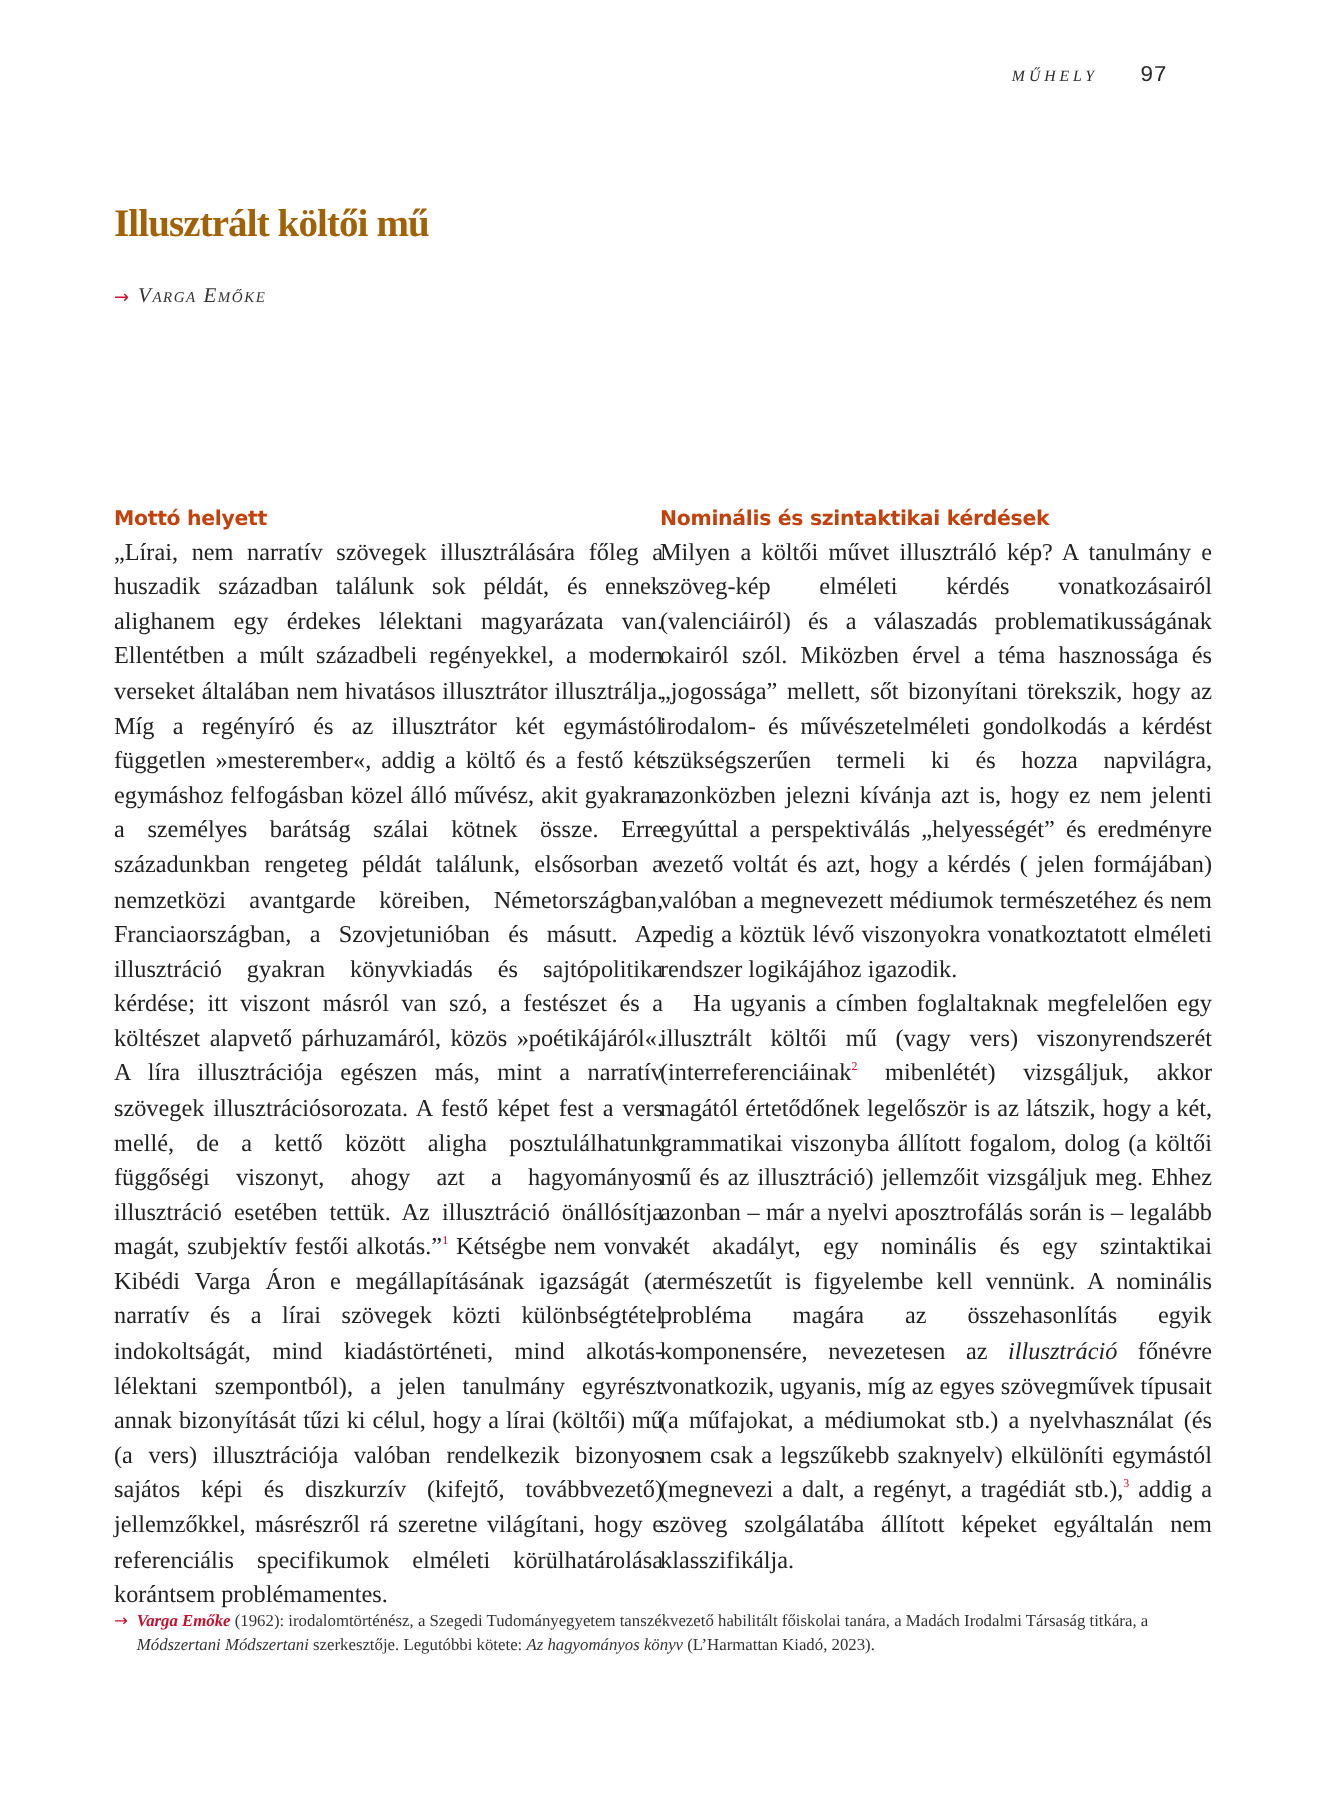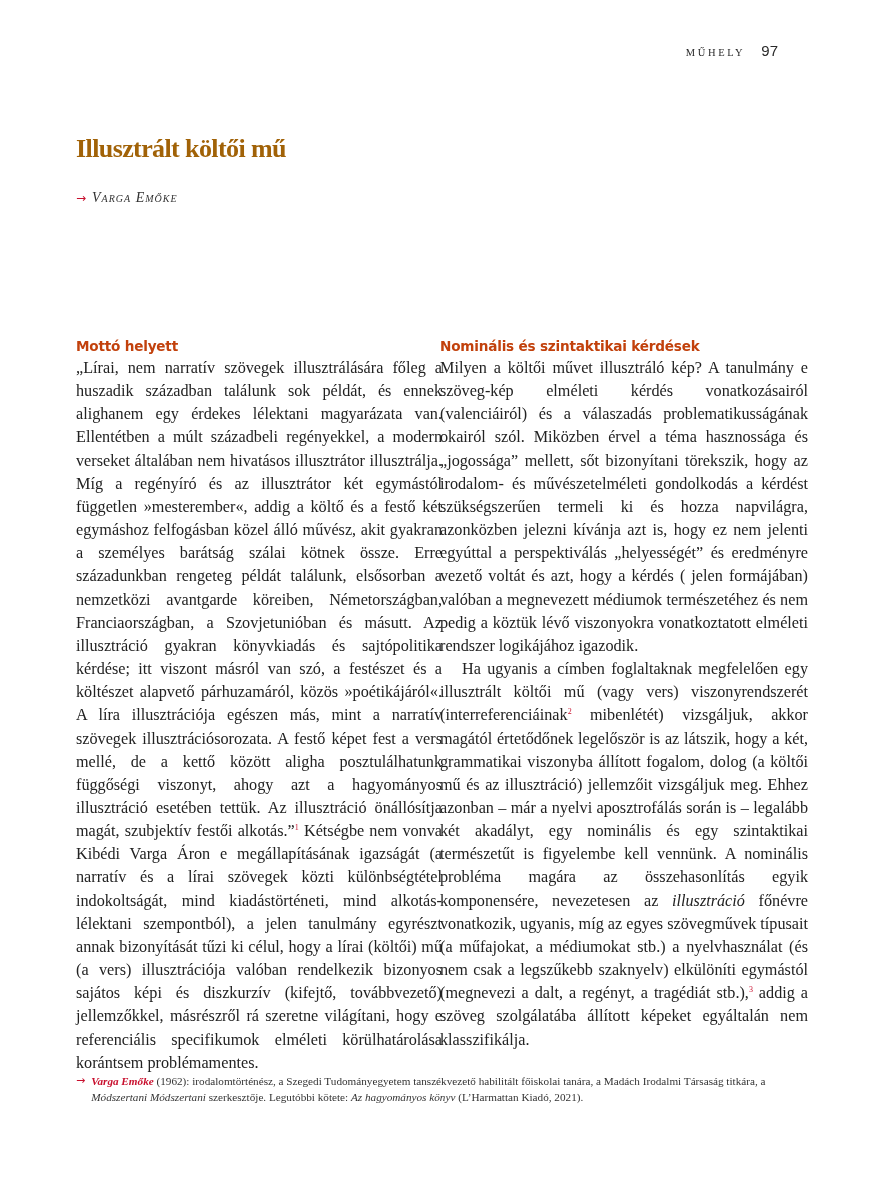--- a/index.html
+++ b/index.html
@@ -1,19 +1,19 @@
 <!DOCTYPE html>
 <html><head>
   <meta charset="utf-8">
   <style>
     html, body { margin: 0; padding: 0; background: #ffffff; }
     body { width: 880px; height: 1200px; position: relative; overflow: hidden; color: #1d1d1b; }
     .running-head { position: absolute; top: 42px; right: 102px; display: flex; align-items: baseline; gap: 16px; }
-    .section-label { font-family: "Liberation Serif", serif; font-size: 10.5px; letter-spacing: 2.6px; color: #2a2a2a; }
-    .page-number { font-family: Liberation Sans, sans-serif; font-size: 15px; color: #2a2a2a; }
+    .section-label { font-family: "Liberation Serif", serif; font-style: italic; font-size: 10.5px; letter-spacing: 2.6px; color: #2a2a2a; }
+    .page-number { font-family: Liberation Mono, monospace; font-size: 15px; color: #2a2a2a; margin-left: 12px; }
     .article-title { position: absolute; left: 76px; top: 134px; margin: 0; font-family: Liberation Serif, serif; font-weight: bold; font-size: 26px; letter-spacing: -0.6px; color: #a16207; }
     .byline { position: absolute; left: 76px; top: 190px; display: flex; align-items: center; gap: 6px; }
     .arrow { color: #c8102e; font-family: "DejaVu Sans", sans-serif; font-size: 12px; }
     .author { font-family: "Liberation Serif", serif; font-style: italic; font-variant: small-caps; font-size: 14px; letter-spacing: 1px; color: #333; }
     .col { position: absolute; top: 336px; width: 366px; }
     .col-left { left: 76px; }
     .col-right { left: 440px; width: 368px; }
     .col h2 { margin: 0 0 1px 0; font-family: "DejaVu Sans", sans-serif; font-weight: bold; font-size: 13.6px; line-height: 20px; color: #c2410c; letter-spacing: -0.2px; }
     .col p { margin: 0; font-family: "Liberation Serif", serif; font-size: 16.2px; line-height: 23.15px; text-align: justify; hyphens: manual; color: #222; }
     .col p.indent { text-indent: 22px; }
@@ -44,14 +44,14 @@
 </section>
 
 <section class="col col-right">
   <h2>Nominális és szintaktikai kérdések</h2>
   <p>Milyen a költői művet illusztráló kép? A tanul­mány e szöveg-kép elméleti kérdés vonatkozásairól (valenciáiról) és a válaszadás problematikusságának okairól szól. Miközben érvel a téma hasznossága és „jogossága” mellett, sőt bizonyítani törekszik, hogy az irodalom- és művészetelméleti gondolko­dás a kérdést szükségszerűen termeli ki és hozza napvilágra, azonközben jelezni kívánja azt is, hogy ez nem jelenti egyúttal a perspektiválás „helyes­ségét” és eredményre vezető voltát és azt, hogy a kérdés ( jelen formájában) valóban a megnevezett médiumok természetéhez és nem pedig a köztük lévő viszonyokra vonatkoztatott elméleti rendszer logikájához igazodik.</p>
   <p class="indent"><span>Ha ugyanis a címben foglaltaknak megfelelően egy illusztrált költői mű (vagy vers) viszonyrend­szerét (interreferenciáinak</span><sup class="fn">2</sup><span> mibenlétét) vizsgáljuk, akkor magától értetődőnek legelőször is az látszik, hogy a két, grammatikai viszonyba állított fogalom, dolog (a költői mű és az illusztráció) jellemzőit vizs­gáljuk meg. Ehhez azonban – már a nyelvi aposztro­fálás során is – legalább két akadályt, egy nominális és egy szintaktikai természetűt is figyelembe kell vennünk. A nominális probléma magára az össze­hasonlítás egyik komponensére, nevezetesen az </span><em>il­lusztráció</em><span> főnévre vonatkozik, ugyanis, míg az egyes szövegművek típusait (a műfajokat, a médiumokat stb.) a nyelvhasználat (és nem csak a legszűkebb szaknyelv) elkülöníti egymástól (megnevezi a dalt, a regényt, a tragédiát stb.),</span><sup class="fn">3</sup><span> addig a szöveg szolgála­tába állított képeket egyáltalán nem klasszifikálja.</span></p>
 </section>
 
 <div class="footnote">
   <span class="arrow">→</span>
-  <div><span class="fn-name">Varga Emőke</span><span> (1962): irodalomtörténész, a Szegedi Tudományegyetem tanszékvezető habilitált főiskolai tanára, a Madách Irodalmi Társaság titkára, a </span><em>Módszertani Módszertani</em><span> szerkesztője. Legutóbbi kötete: </span><em>Az hagyományos könyv</em><span> (L’Harmattan Kiadó, 2021).</span></div>
+  <div><span class="fn-name">Varga Emőke</span><span> (1962): irodalomtörténész, a Szegedi Tudományegyetem tanszékvezető habilitált főiskolai tanára, a Madách Irodalmi Társaság titkára, a </span><em>Módszertani Módszertani</em><span> szerkesztője. Legutóbbi kötete: </span><em>Az hagyományos könyv</em><span> (L’Harmattan Kiadó, 2023).</span></div>
 </div>
 
 </body></html>

